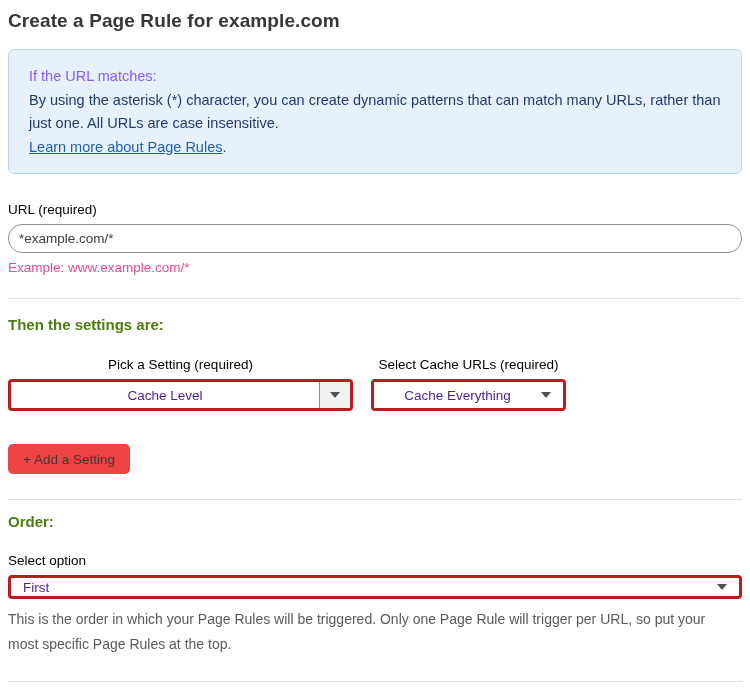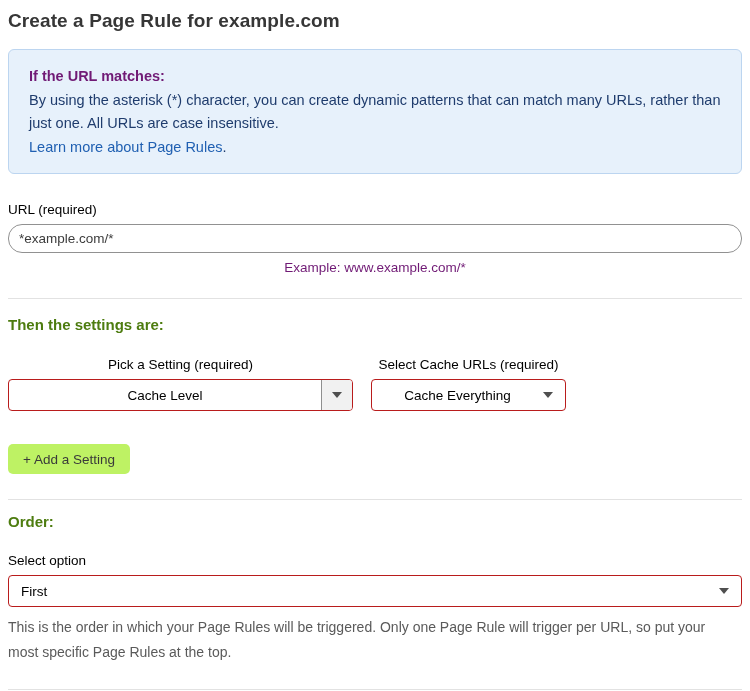--- a/index.html
+++ b/index.html
@@ -26,26 +26,27 @@
     background: #e7f1fb;
     border: 1px solid #bcd5f0;
     border-radius: 6px;
     padding: 15px 20px 14px 20px;
     color: #1f3c6d;
     font-size: 14.5px;
     line-height: 23.5px;
     margin-bottom: 28px;
   }
   .info-box .info-heading {
-    font-weight: 700;
+    font-weight: 400;
     font-size: 14.5px;
-    color: #701a75;
+    color: #8b5cf6;
   }
   .info-box a.info-link {
     color: #2060b2;
+    text-decoration: underline;
     cursor: pointer;
   }
   .field-label {
     font-size: 13.5px;
     color: #000000;
     margin-bottom: 7px;
   }
   .text-input {
     width: 100%;
     height: 29px;
@@ -53,23 +54,22 @@
     border-radius: 14px;
     padding: 0 10px;
     font-family: "Liberation Sans", sans-serif;
     font-size: 13.5px;
     color: #3c3c3c;
     background: #ffffff;
     outline: none;
   }
   .helper-text {
     font-size: 13.5px;
-    color: #701a75;
+    color: #ec4899;
     margin-top: 7px;
-    text-align: center;
   }
   .divider {
     border: none;
     border-top: 1px solid #e2e2e2;
     margin: 0;
   }
   .divider-1 { margin-top: 23px; margin-bottom: 17px; }
   .divider-2 { margin-top: 25px; margin-bottom: 13px; }
   .divider-3 { margin-top: 24px; margin-bottom: 16px; }
   .section-heading {
@@ -82,27 +82,27 @@
   .settings-row {
     display: flex;
     gap: 18px;
     align-items: flex-start;
     text-align: center;
   }
   .col-setting { width: 345px; }
   .col-cache { width: 195px; }
   .select-control {
     height: 32px;
-    border: 1px solid #b91c1c;
+    border: 3px solid #b91c1c;
     border-radius: 4px;
     background: #ffffff;
     display: flex;
     align-items: center;
     font-size: 13.5px;
-    color: #000000;
+    color: #4c1d95;
     cursor: pointer;
     overflow: hidden;
   }
   .select-control .select-value {
     padding: 0 12px;
     flex: 1;
     white-space: nowrap;
   }
   .arrow-box {
     width: 31px;
@@ -126,30 +126,30 @@
     border: none;
     border-radius: 5px;
     font-family: "Liberation Sans", sans-serif;
     font-size: 13.5px;
     cursor: pointer;
     display: inline-flex;
     align-items: center;
     justify-content: center;
   }
   .btn-gray {
-    background: #bef264;
+    background: #ef4444;
     color: #3a3a3a;
   }
   .add-setting-btn {
     margin-top: 33px;
     height: 30px;
     padding: 0 15px;
   }
   .order-field { margin-top: 0; }
-  .order-select { width: 100%; height: 32px; }
+  .order-select { width: 100%; height: 24px; }
   .order-helper {
     font-size: 14px;
     color: #5a5a5a;
     line-height: 25px;
     margin-top: 8px;
     max-width: 720px;
   }
 </style>
 </head>
 <body>

